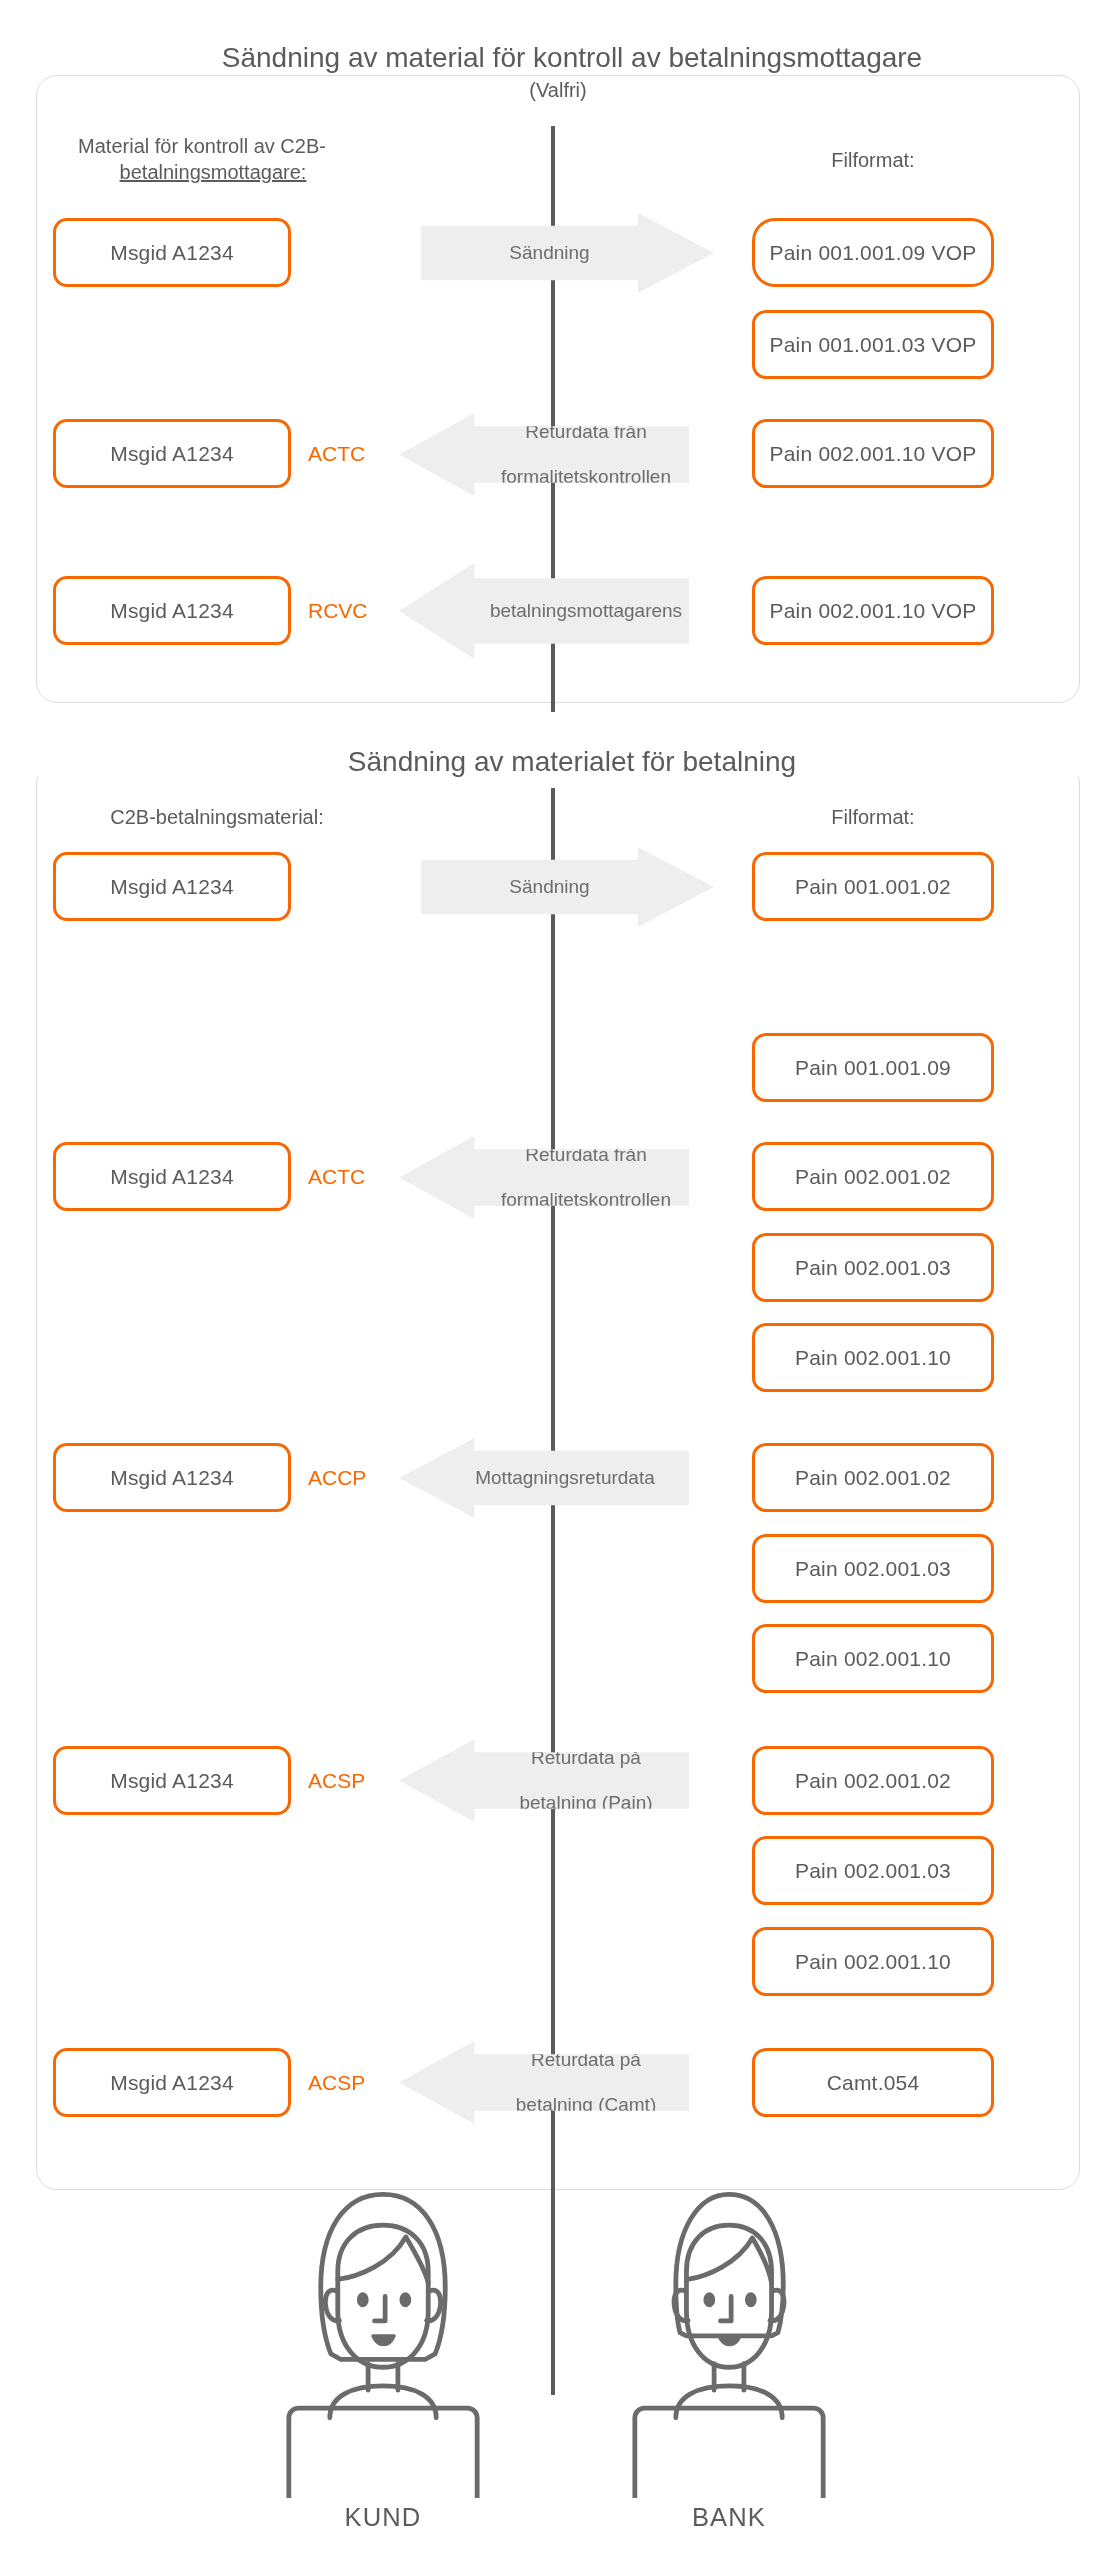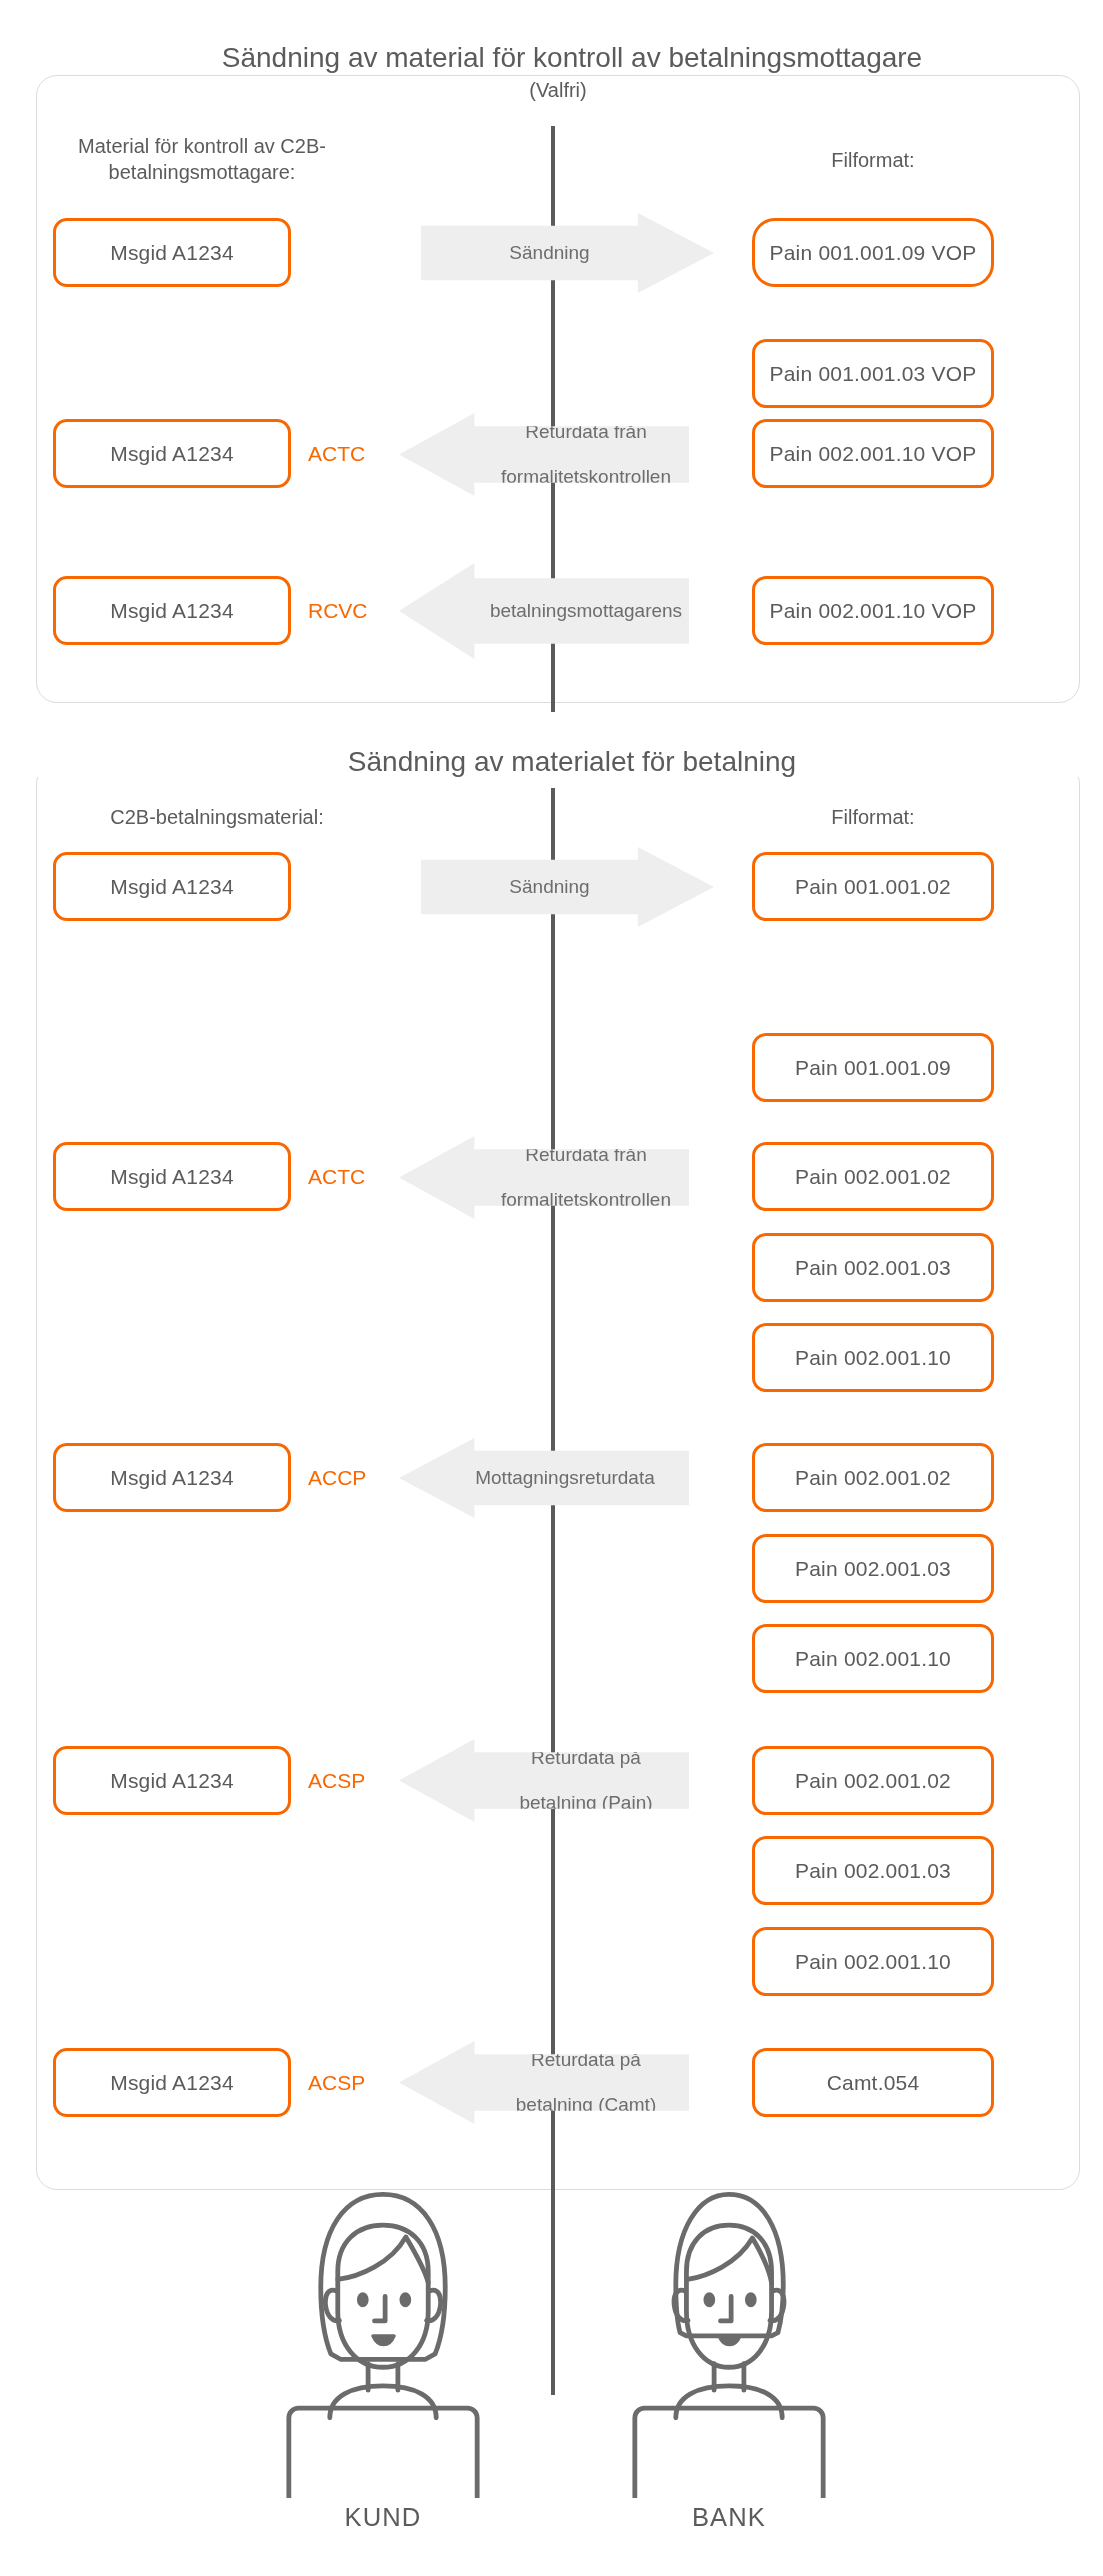--- a/index.html
+++ b/index.html
@@ -111,31 +111,31 @@
 
   <div class="panel" style="left:36px;top:75px;width:1044px;height:628px;"></div>
 
   <div class="sec-title" style="left:36px;top:42px;width:1044px;">Sändning av material för kontroll av betalningsmottagare</div>
 
   <div class="sec-sub" style="left:36px;top:79px;width:1044px;">(Valfri)</div>
 
   <div class="divider" style="top:126px;height:586px;"></div>
 
   <div class="col-cap" style="left:53px;top:134px;width:298px;">Material för kontroll av C2B-</div>
-  <div class="col-cap" style="left:53px;top:160px;width:298px;">betalningsmottagare:</div>
+  <div class="col-cap" style="left:64px;top:160px;width:298px;text-decoration:underline;">betalningsmottagare:</div>
   <div class="col-cap" style="left:752px;top:148px;width:242px;">Filformat:</div>
 
   <div class="obox" style="left:53px;top:218px;width:238px;height:69px;">Msgid A1234</div>
 
   <div class="arrow right" style="left:421px;top:213px;width:293px;height:80px;">
     <span>Sändning</span>
   </div>
 
   <div class="obox" style="left:752px;top:218px;width:242px;height:69px;border-radius:23px;">Pain 001.001.09 VOP</div>
-  <div class="obox" style="left:752px;top:310px;width:242px;height:69px;margin-top:29px;">Pain 001.001.03 VOP</div>
+  <div class="obox" style="left:752px;top:310px;width:242px;height:69px;">Pain 001.001.03 VOP</div>
 
   <div class="obox" style="left:53px;top:419px;width:238px;height:69px;">Msgid A1234</div>
   <div class="code" style="left:308px;top:442px;">ACTC</div>
 
   <div class="arrow left" style="left:399px;top:413px;width:290px;height:83px;">
     <span>
       <span>Returdata från</span><br>
       <span>formalitetskontrollen</span>
     </span>
   </div>

